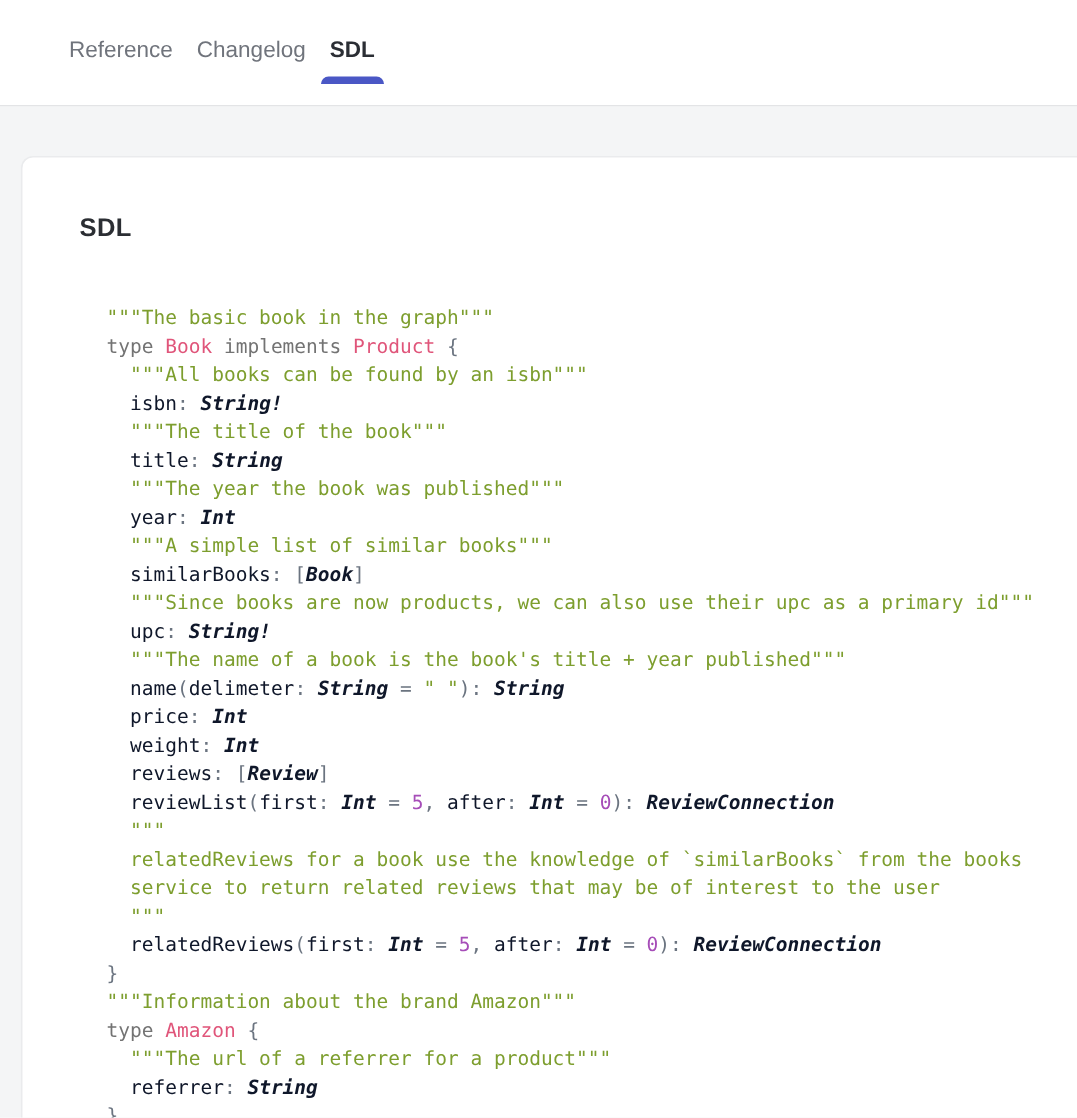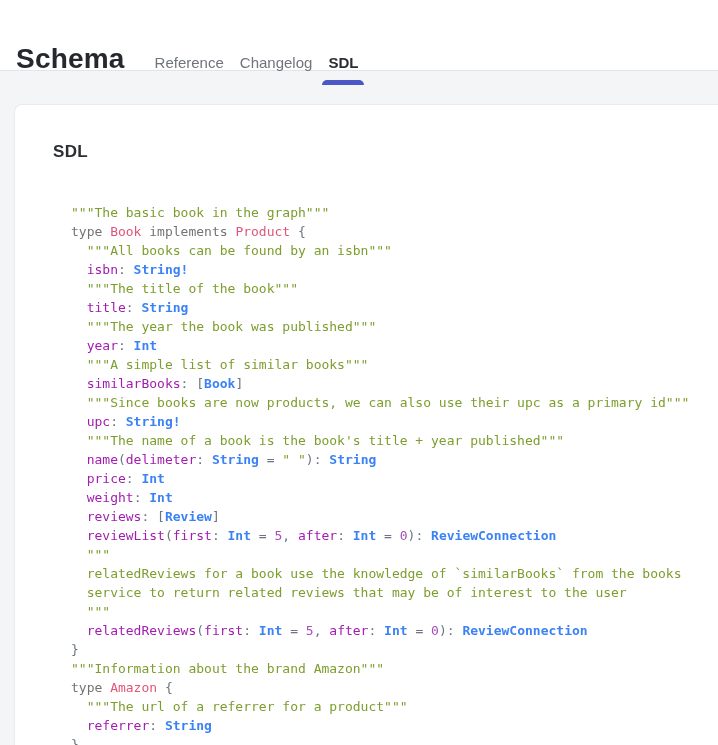--- a/index.html
+++ b/index.html
@@ -92,31 +92,30 @@
     font-size: 13px;
     line-height: 19px;
     white-space: pre;
     color: #65707d;
   }
   .code-line { height: 19px; }
   .tk-doc      { color: #7d9e2e; }
   .tk-str      { color: #7d9e2e; }
   .tk-kw       { color: #737373; }
   .tk-typename { color: #e0557a; }
-  .tk-type     { color: #3b82f6; font-weight: 600; }
-  .tk-field    { color: #a21caf; }
+  .tk-type     { color: #0f172a; font-weight: 600; font-style: italic; }
+  .tk-field    { color: #0f172a; }
   .tk-num      { color: #a64db8; }
   .tk-punc     { color: #6b7480; }
   .tk-plain    { color: #373c44; }
 </style>
 </head>
 <body>
 
 <header class="app-header">
-  <h1 class="page-title">Schema</h1>
   <nav class="tabs">
     <div class="tab">
       <span>Reference</span>
       
     </div>
     <div class="tab">
       <span>Changelog</span>
       
     </div>
     <div class="tab tab-active">

